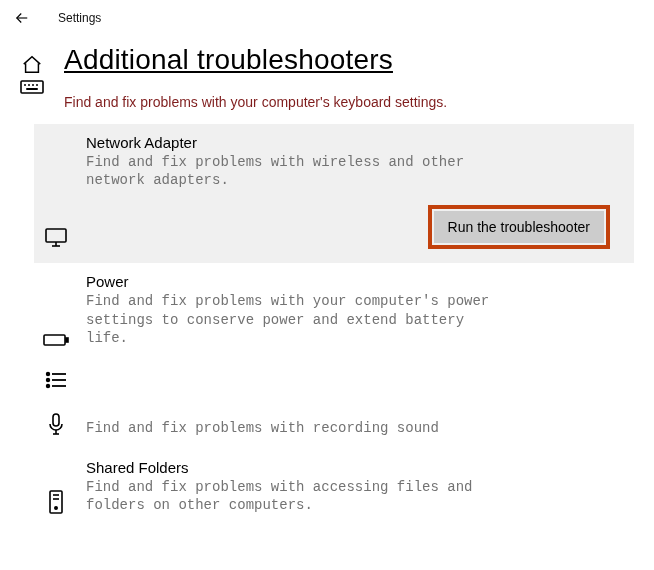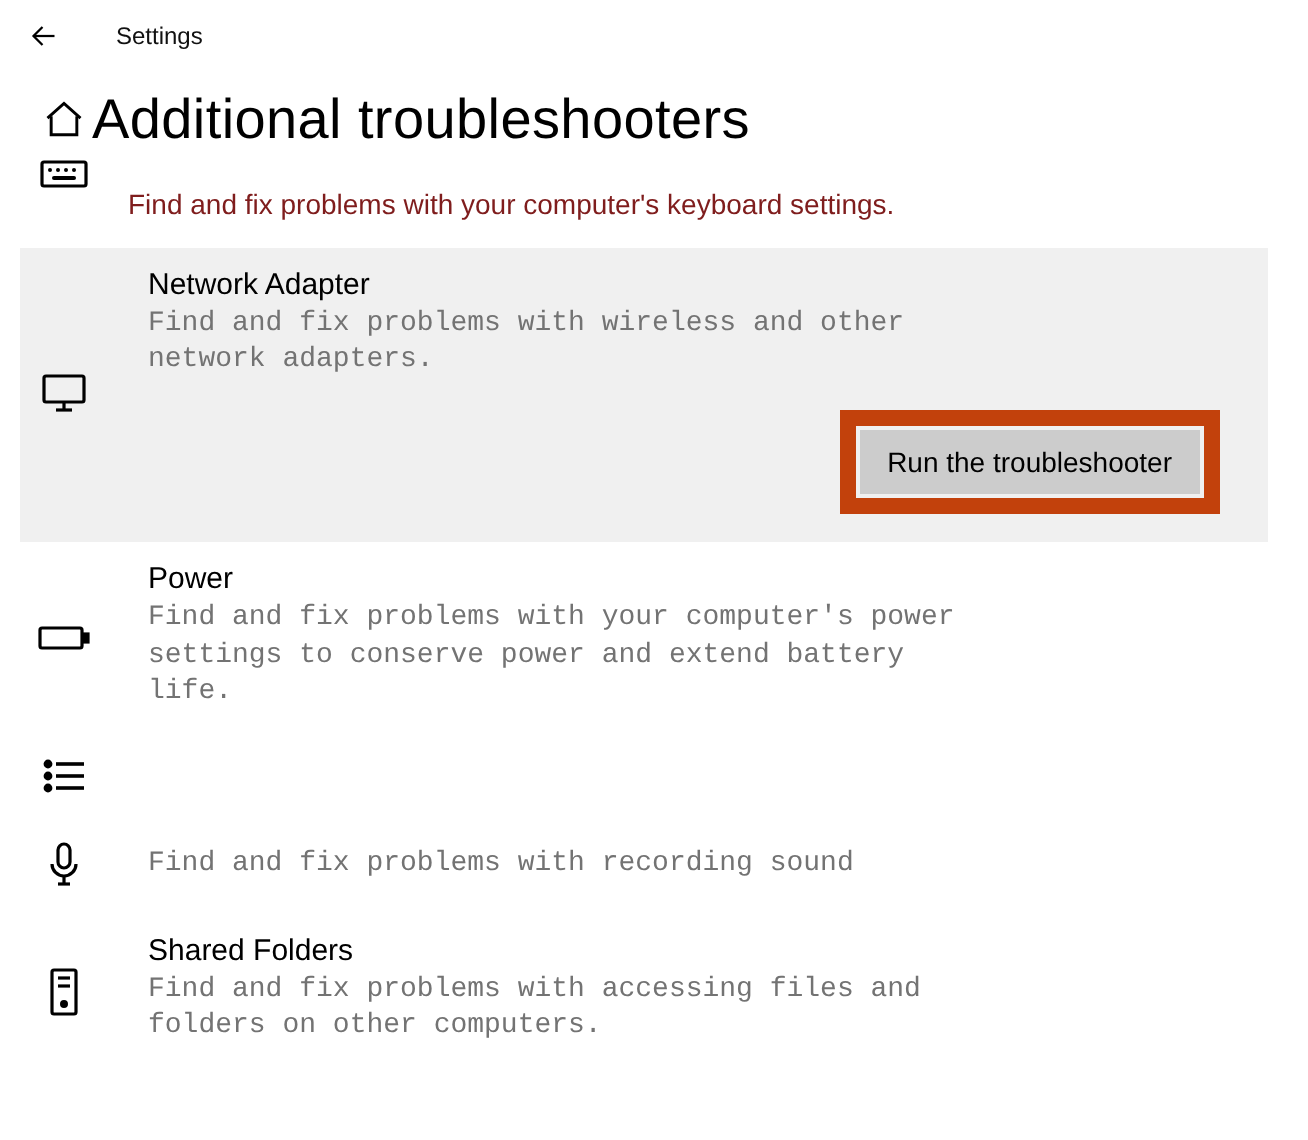--- a/index.html
+++ b/index.html
@@ -28,38 +28,41 @@
   .topbar .label {
     font-size: 12px;
     color: #111;
   }
   .content {
     padding-left: 10px;
     padding-right: 20px;
   }
   .header-row {
     display: flex;
-    align-items: center;
+    align-items: flex-end;
+    gap: 18px;
     padding: 8px 8px 4px 8px;
+    text-decoration: underline;
   }
   .home-icon {
     display: flex;
     width: 28px;
     justify-content: center;
   }
   .page-title {
     font-size: 28px;
     font-weight: 400;
     letter-spacing: 0.2px;
   }
   .item {
     display: flex;
-    align-items: center;
+    align-items: flex-end;
     padding: 10px 12px 12px 8px;
-    gap: 28px;
+    gap: 16px;
+    margin-left: 24px;
   }
   .item .icon {
     width: 28px;
     display: flex;
     justify-content: center;
     padding-top: 2px;
     flex-shrink: 0;
   }
   .item .text {
     flex: 1;
@@ -95,21 +98,21 @@
   .run-button {
     background: #cccccc;
     border: none;
     padding: 8px 14px;
     font-size: 14px;
     font-family: inherit;
     color: #000;
     cursor: pointer;
   }
   .highlight-box {
-    border: 8px solid #c2410c;
+    border: 4px solid #c2410c;
     display: inline-block;
     padding: 2px;
   }
 </style>
 </head>
 <body>
 
 <div class="topbar">
   <div class="back">
     <svg width="18" height="18" viewBox="0 0 24 24" fill="none" stroke="#000" stroke-width="1.5">

